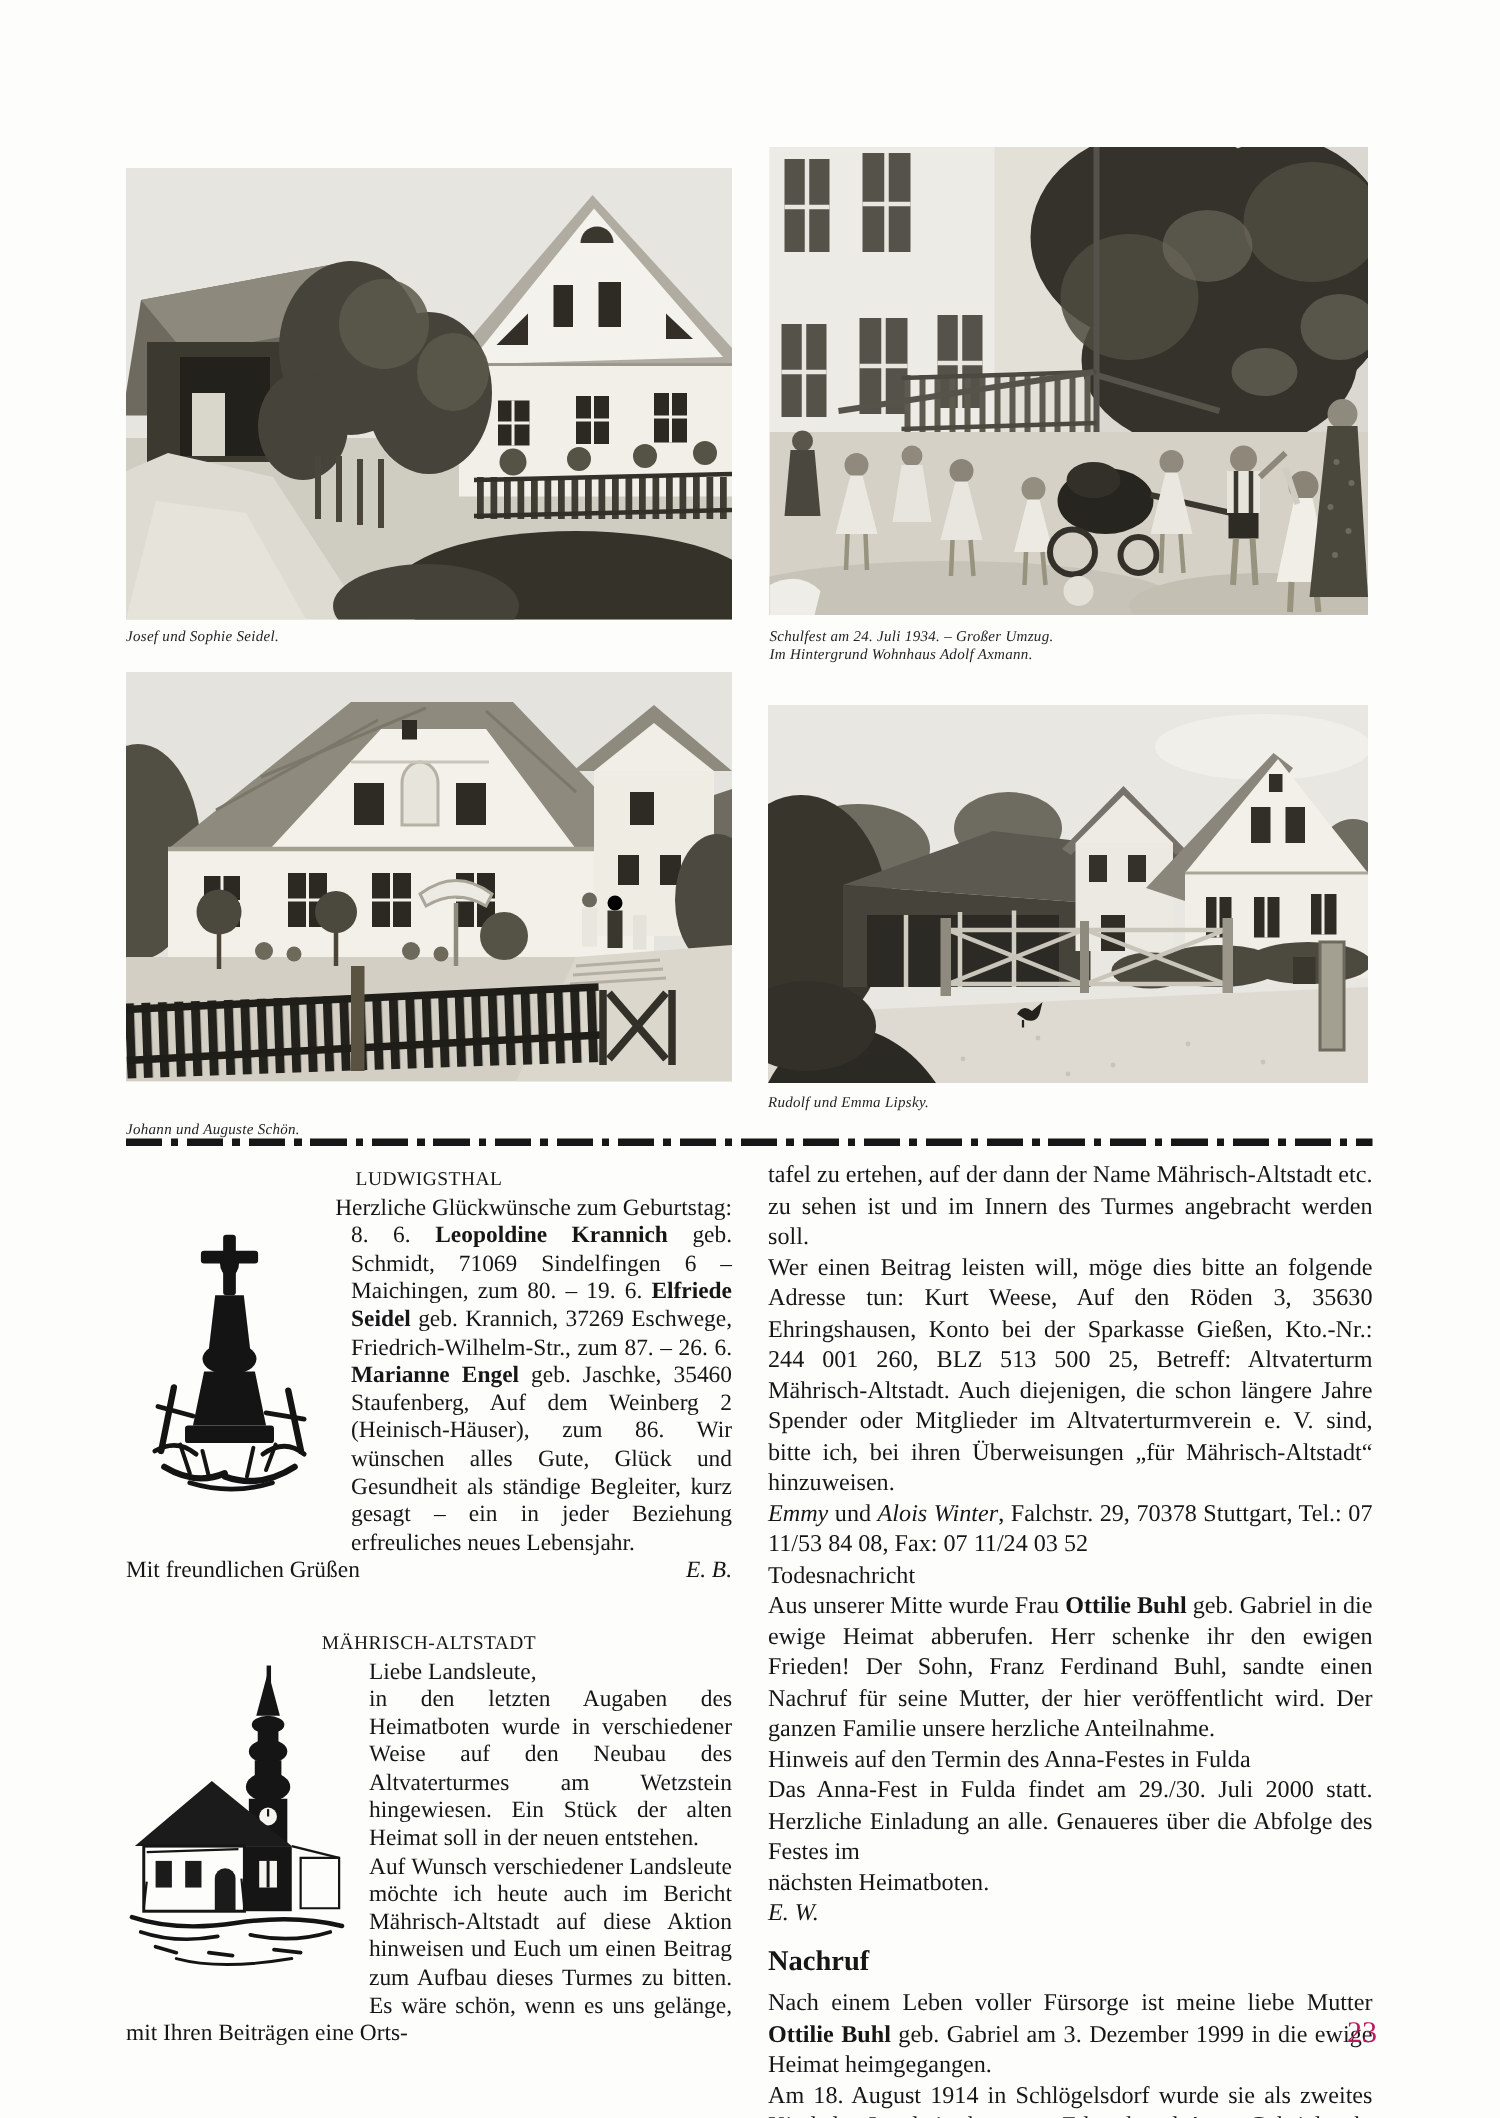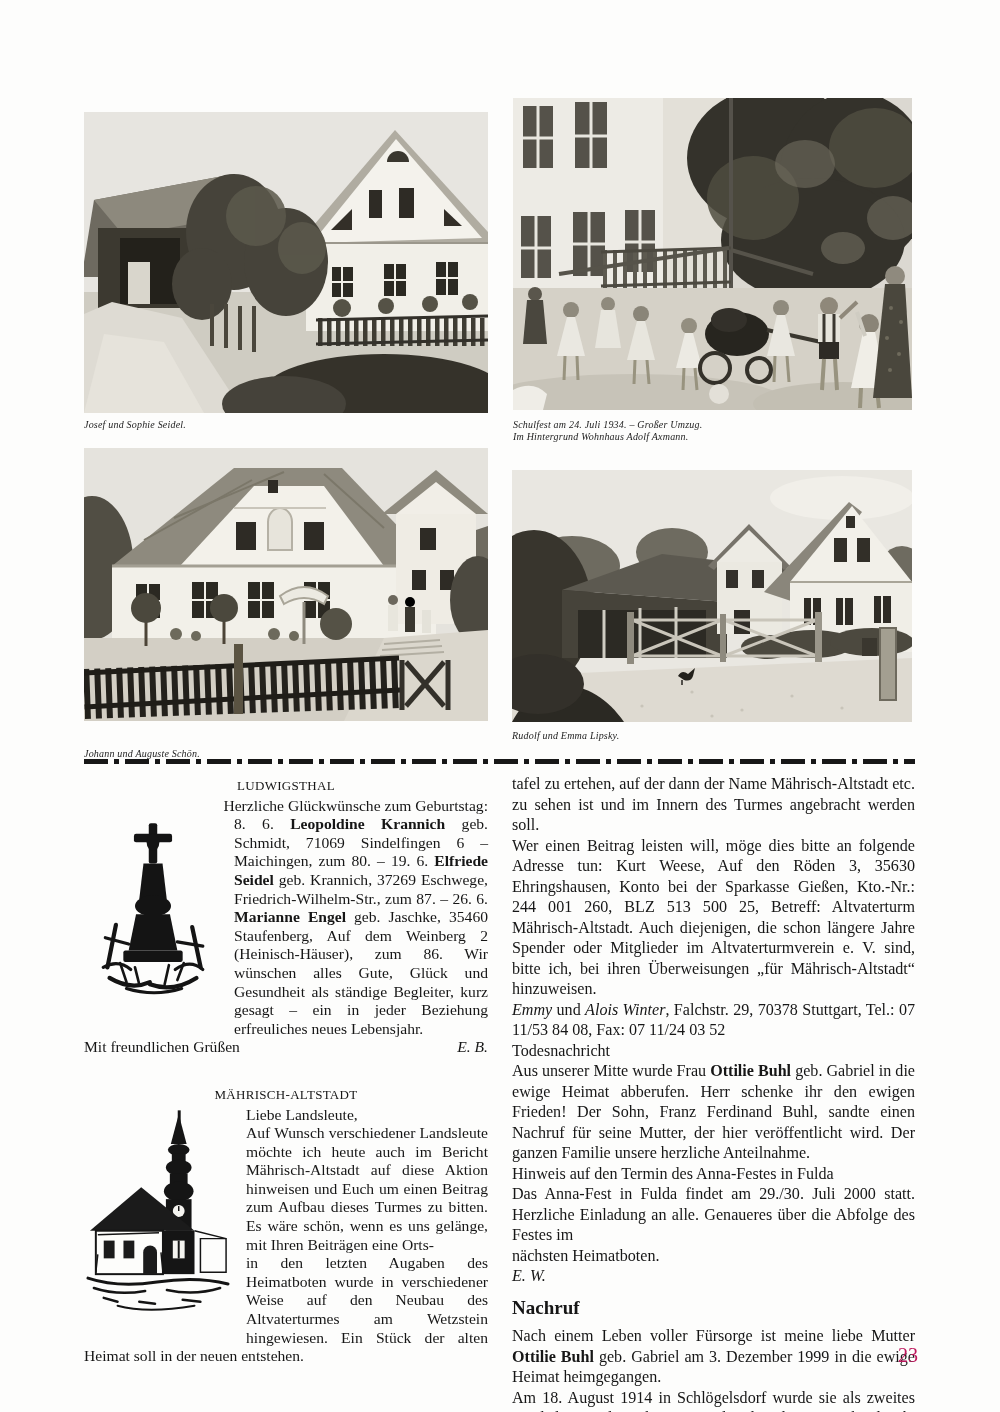--- a/index.html
+++ b/index.html
@@ -531,22 +531,22 @@
         <g stroke="#141414" fill="none" stroke-linecap="round">
           <path d="M4,172 q30,10 70,4 q40,-6 72,2" stroke-width="3"></path>
           <path d="M10,182 q24,8 52,3 M84,184 q28,6 54,-2" stroke-width="2.5"></path>
           <path d="M20,192 l14,4 M56,196 l16,2 M100,194 l18,2" stroke-width="2.5"></path>
           <path d="M34,200 q30,8 78,0" stroke-width="2"></path>
         </g>
       </svg>
     </div>
 
     <p class="salutation">Liebe Landsleute,</p>
+    <p>in den letzten Augaben des Heimatboten wurde in verschiedener Weise auf den Neubau des Altvaterturmes am Wetzstein hingewiesen. Ein Stück der alten Heimat soll in der neuen entstehen.</p>
     <p>Auf Wunsch verschiedener Landsleute möchte ich heute auch im Bericht Mährisch-Altstadt auf diese Aktion hinweisen und Euch um einen Beitrag zum Aufbau dieses Turmes zu bitten. Es wäre schön, wenn es uns gelänge, mit Ihren Beiträgen eine Orts-</p>
-    <p>in den letzten Augaben des Heimatboten wurde in verschiedener Weise auf den Neubau des Altvaterturmes am Wetzstein hingewiesen. Ein Stück der alten Heimat soll in der neuen entstehen.</p>
   </div>
 
   <div class="col rcol" style="left:512px; top:774px; width:403px;">
 
     <p>tafel zu ertehen, auf der dann der Name Mährisch-Altstadt etc. zu sehen ist und im Innern des Turmes angebracht werden soll.</p>
     <p>Wer einen Beitrag leisten will, möge dies bitte an folgende Adresse tun: Kurt Weese, Auf den Röden 3, 35630 Ehringshausen, Konto bei der Sparkasse Gießen, Kto.-Nr.: 244 001 260, BLZ 513 500 25, Betreff: Altvaterturm Mährisch-Altstadt. Auch diejenigen, die schon längere Jahre Spender oder Mitglieder im Altvaterturmverein e. V. sind, bitte ich, bei ihren Überweisungen „für Mährisch-Altstadt“ hinzuweisen.</p>
     <p><span class="ri">Emmy</span><span> und </span><span class="ri">Alois Winter</span><span>, Falchstr. 29, 70378 Stuttgart, Tel.: 07 11/53 84 08, Fax: 07 11/24 03 52</span></p>
 
     <p class="sub-head">Todesnachricht</p>
     <p><span>Aus unserer Mitte wurde Frau </span><span class="rb">Ottilie Buhl</span><span> geb. Gabriel in die ewige Heimat abberufen. Herr schenke ihr den ewigen Frieden! Der Sohn, Franz Ferdinand Buhl, sandte einen Nachruf für seine Mutter, der hier veröffentlicht wird. Der ganzen Familie unsere herzliche Anteilnahme.</span></p>

